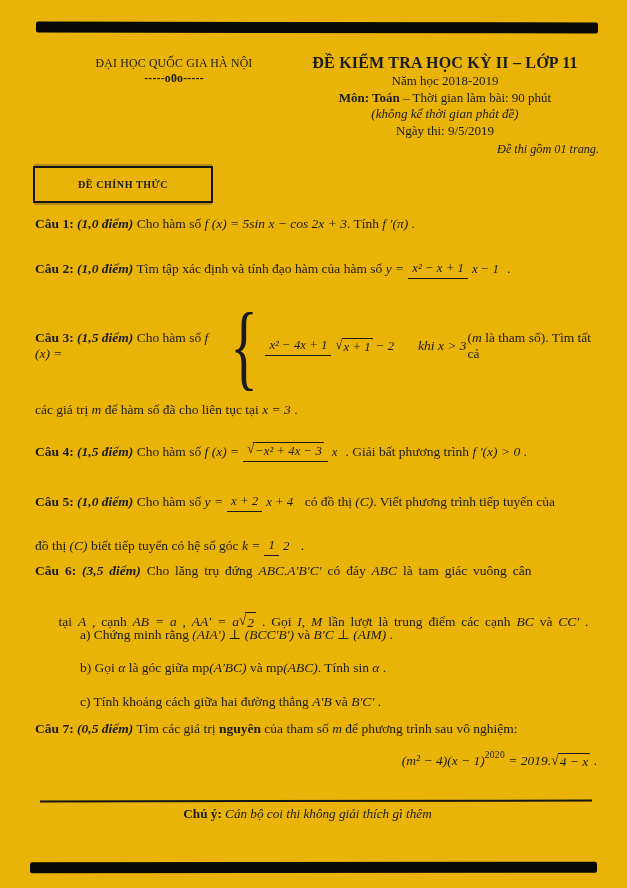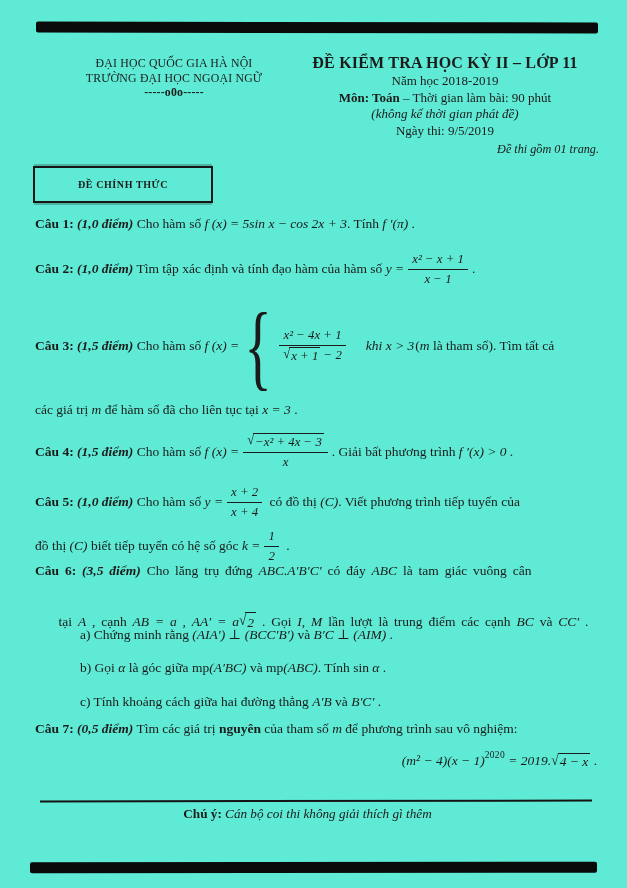--- a/index.html
+++ b/index.html
@@ -1,17 +1,17 @@
 <!DOCTYPE html>
 <html><head>
 <meta charset="utf-8">
 <style>
   html,body{margin:0;padding:0;background:#e9e9e9;}
   .page{
-    position:relative;width:627px;height:888px;background:#5eead4;
+    position:relative;width:627px;height:888px;background:#eab308;
     font-family:"Liberation Serif","DejaVu Serif","DejaVu Sans",serif;
     color:#1b1b1b;overflow:hidden;margin:0 auto;
   }
   .bar{position:absolute;background:#0a0a0a;border-radius:2px;}
   .bar.top{left:36px;top:22px;width:562px;height:11px;transform:rotate(.08deg);}
   .bar.bottom{left:30px;top:862px;width:567px;height:11px;transform:rotate(-.06deg);}
   .hleft{position:absolute;left:38px;top:56px;width:272px;text-align:center;
     font-size:11.8px;line-height:14.6px;letter-spacing:.2px;}
   .hleft .hb{font-weight:700;}
   .hright{position:absolute;left:287px;top:52px;width:316px;text-align:center;
@@ -22,21 +22,21 @@
   .stamp{position:absolute;left:33px;top:166px;width:176px;height:33px;
     border:2px solid #161616;display:flex;align-items:center;justify-content:center;
     font-weight:700;font-size:10px;letter-spacing:.6px;
     box-shadow:0 -3px 0 -1px rgba(20,20,20,.25),0 3px 0 -1px rgba(20,20,20,.25);}
   .line{position:absolute;left:35px;width:562px;font-size:13.5px;line-height:20px;white-space:pre-wrap;}
   .row{position:absolute;left:35px;width:562px;display:flex;align-items:center;
     font-size:13.5px;white-space:pre-wrap;}
   .indent{left:80px;width:517px;}
   .wsp{word-spacing:2.5px;}
   .r-n{} .r-b{font-weight:700;} .r-i{font-style:italic;} .r-bi{font-weight:700;font-style:italic;}
-  .frac{display:inline-flex;flex-direction:column;align-items:center;vertical-align:middle;
+  .frac{display:inline-flex;flex-direction:row;align-items:center;vertical-align:middle;
     margin:0 4px;font-size:12.8px;line-height:17px;font-style:italic;}
   .fnum{display:block;padding:0 4px 1px;border-bottom:1.2px solid #1b1b1b;white-space:pre;}
   .fden{display:block;padding:1px 4px 0;white-space:pre;text-align:right;}
   .sqrt{display:inline-flex;align-items:flex-start;font-style:italic;white-space:pre;}
   .sqrt .rad{font-style:normal;transform:scaleY(1.12);transform-origin:bottom;margin-right:-1px;}
   .sqrt .sbody{border-top:1.2px solid #1b1b1b;padding:0 2px;}
   .brace{font-size:96px;line-height:1;font-weight:400;transform:scaleX(.6);transform-origin:center;
     margin:0 -8px 0 -4px;color:#1b1b1b;}
   .cases{display:flex;flex-direction:column;row-gap:12px;margin-left:2px;}
   .case{display:flex;align-items:center;}
@@ -49,21 +49,20 @@
 </style>
 </head>
 <body>
 
 <div class="page">
 
   <div class="bar top"></div>
 
   <div class="hleft">
     <div>ĐẠI HỌC QUỐC GIA HÀ NỘI</div>
-    <div>TRƯỜNG ĐẠI HỌC NGOẠI NGỮ</div>
     <div class="hb">-----o0o-----</div>
   </div>
 
   <div class="hright">
     <div class="title">ĐỀ KIỂM TRA HỌC KỲ II – LỚP 11</div>
     <div>Năm học 2018-2019</div>
     <div><b>Môn: Toán</b><span> – Thời gian làm bài: 90 phút</span></div>
     <div class="it">(không kể thời gian phát đề)</div>
     <div>Ngày thi: 9/5/2019</div>
     <div class="pagenote it">Đề thi gồm 01 trang.</div>

